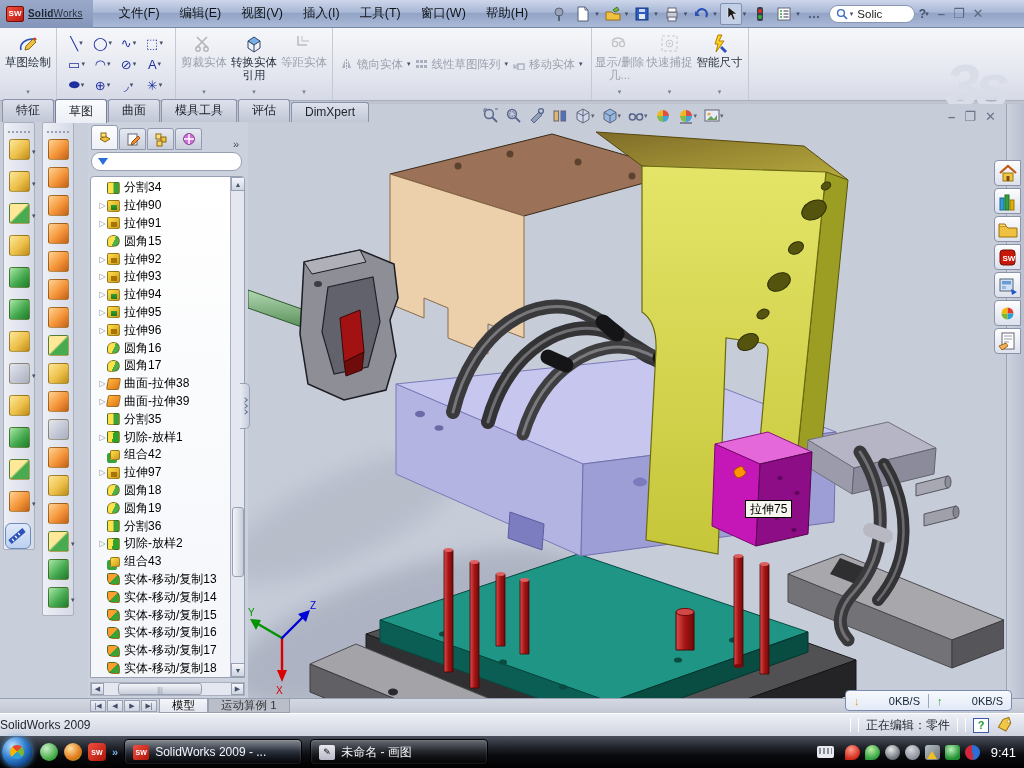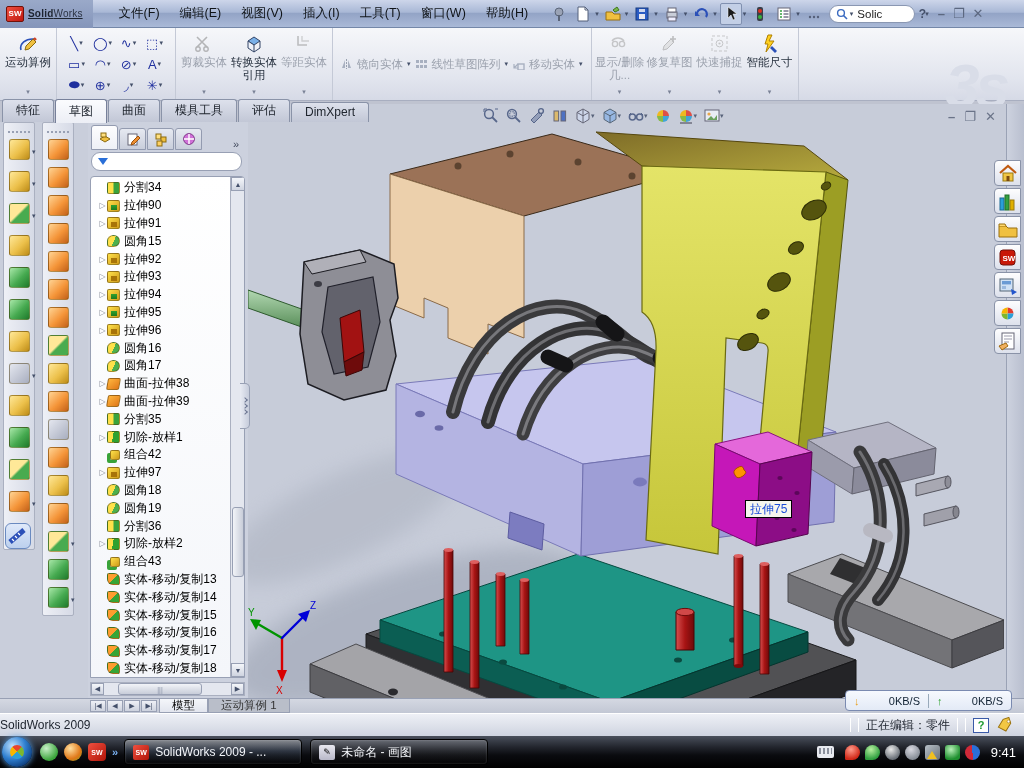--- a/index.html
+++ b/index.html
@@ -98,21 +98,21 @@
     border:1px solid #98a0b4;border-left:none;border-radius:0 5px 5px 0;z-index:25;display:flex;flex-direction:column;align-items:center;justify-content:center;gap:2px;}
   .splitterhandle i{width:4px;height:4px;border-top:1px solid #6a7490;border-left:1px solid #6a7490;transform:rotate(135deg);}
   
   .viewport{position:absolute;left:248px;top:104px;width:776px;height:594px;background:#c7ccd9;}
   .headsup{position:absolute;left:234px;top:3px;display:flex;gap:5px;align-items:center;opacity:.85;z-index:10;}
   .hicon{display:flex;align-items:center;}
   .vwinbtns{position:absolute;left:700px;top:5px;display:flex;gap:9px;color:#6a7388;font-size:13px;font-weight:bold;z-index:10;}
   .taskstrip{position:absolute;right:0;top:0;width:18px;height:100%;background:linear-gradient(90deg,#cdd2df,#b9bfcf);border-left:1px solid #9aa2b5;}
   .tpbtn{position:absolute;right:3px;width:27px;height:26px;background:linear-gradient(#fdfdfe,#dde1ec);border:1px solid #8a93a8;border-radius:4px 0 0 4px;
     display:flex;align-items:center;justify-content:center;z-index:12;}
-  .tooltip{position:absolute;left:497px;top:396px;background:#f6f6ee;border:1px solid #000;font-size:12px;color:#1d4ed8;padding:0 4px;line-height:16px;z-index:20;}
+  .tooltip{position:absolute;left:497px;top:396px;background:#f6f6ee;border:1px solid #000;font-size:12px;color:#000000;padding:0 4px;line-height:16px;z-index:20;}
   .netwidget{position:absolute;left:845px;top:690px;width:167px;height:21px;background:linear-gradient(#f6f9fe,#e3eaf6);
     border:1px solid #7a8ab0;border-radius:4px;display:flex;align-items:center;font-size:11px;color:#123;z-index:40;}
   .netwidget .half{flex:1;display:flex;align-items:center;justify-content:space-between;padding:0 8px;}
   .netwidget .sep{width:1px;height:14px;background:#9ab;}
   .arr-down{color:#e8a020;font-weight:bold;} .arr-up{color:#2aa02a;font-weight:bold;}
   
   .doctabs{position:absolute;left:0;top:698px;width:1024px;height:15px;background:linear-gradient(#d4d8e2,#c2c7d4);border-top:1px solid #98a0b4;display:flex;align-items:stretch;}
   .navbtns{display:flex;margin-left:88px;gap:1px;padding:1px 2px;}
   .navbtn{width:16px;background:linear-gradient(#eef0f6,#cdd2de);border:1px solid #98a0b4;font-size:7px;color:#44506a;display:flex;align-items:center;justify-content:center;}
   .dtab{font-size:11.5px;padding:0 12px;border:1px solid #98a0b4;border-top:none;display:flex;align-items:center;background:#b9bec9;color:#333;}
@@ -269,21 +269,21 @@
   </div>
 
   <div class="cmdbar">
     <div class="cmdgroup" id="cmdg1">
         <div class="cmdbtn">
           <svg width="22" height="22" viewBox="0 0 22 22">
             <path d="M4 17 A12 9 0 0 1 17 6" stroke="#2b50b8" fill="none" stroke-width="1.6"></path>
             <path d="M9 13l7-7 3 3-7 7-4 1z" fill="#f0c040" stroke="#8a6a10"></path>
             <path d="M17 5l2 2" stroke="#d04020" stroke-width="2.4"></path>
           </svg>
-          <div class="lbl">运动算例</div>
+          <div class="lbl">草图绘制</div>
           <div class="cdd">▾</div>
         </div>
       </div>
     <div class="cmdgroup">
         <div class="egrid" id="egrid">
           <div class="ecell">
             <i>╲</i>
             <span class="dd">▾</span>
           </div>
           <div class="ecell">
@@ -395,28 +395,20 @@
         </div>
       </div>
     <div class="cmdgroup" id="cmdg3">
         <div class="cmdbtn dis">
           <svg width="22" height="22" viewBox="0 0 22 22">
             <path d="M3 8c3-4 9-4 12 0" fill="none" stroke="#99a" stroke-width="1.5"></path>
             <circle cx="6" cy="11" r="2.6" fill="none" stroke="#99a" stroke-width="1.4"></circle>
             <circle cx="13" cy="11" r="2.6" fill="none" stroke="#99a" stroke-width="1.4"></circle>
           </svg>
           <div class="lbl">显示/删除几...</div>
-          <div class="cdd">▾</div>
-        </div>
-        <div class="cmdbtn dis">
-          <svg width="22" height="22" viewBox="0 0 22 22">
-            <path d="M5 13l7-7 3 3-7 7-4 1z" fill="#cfd3dd" stroke="#889"></path>
-            <path d="M14 3v6M11 6h6" stroke="#889" stroke-width="1.6"></path>
-          </svg>
-          <div class="lbl">修复草图</div>
           <div class="cdd">▾</div>
         </div>
         <div class="cmdbtn dis">
           <svg width="22" height="22" viewBox="0 0 22 22">
             <rect x="3" y="3" width="15" height="15" fill="none" stroke="#99a" stroke-dasharray="3 2"></rect>
             <circle cx="10.5" cy="10.5" r="3.4" fill="none" stroke="#99a"></circle>
             <circle cx="10.5" cy="10.5" r="1.1" fill="#99a"></circle>
           </svg>
           <div class="lbl">快速捕捉</div>
           <div class="cdd">▾</div>

